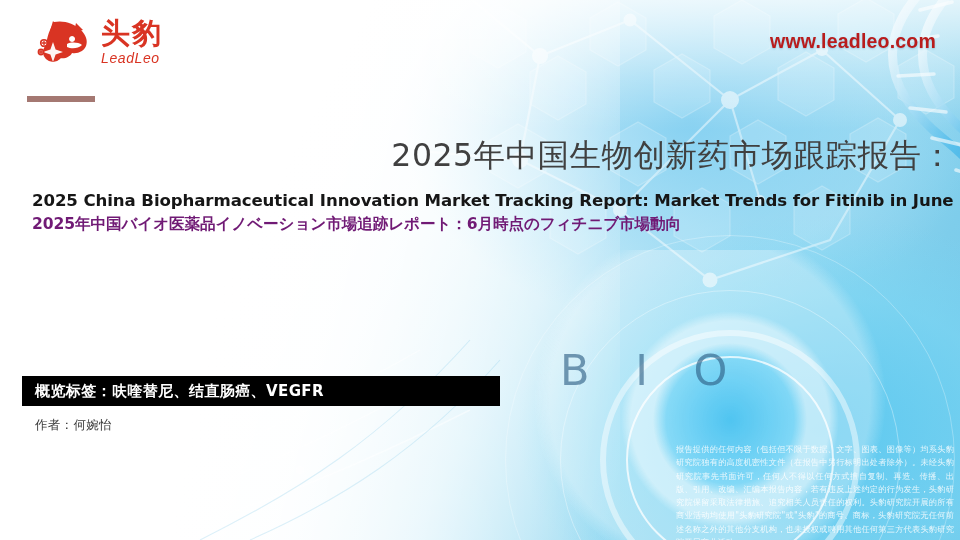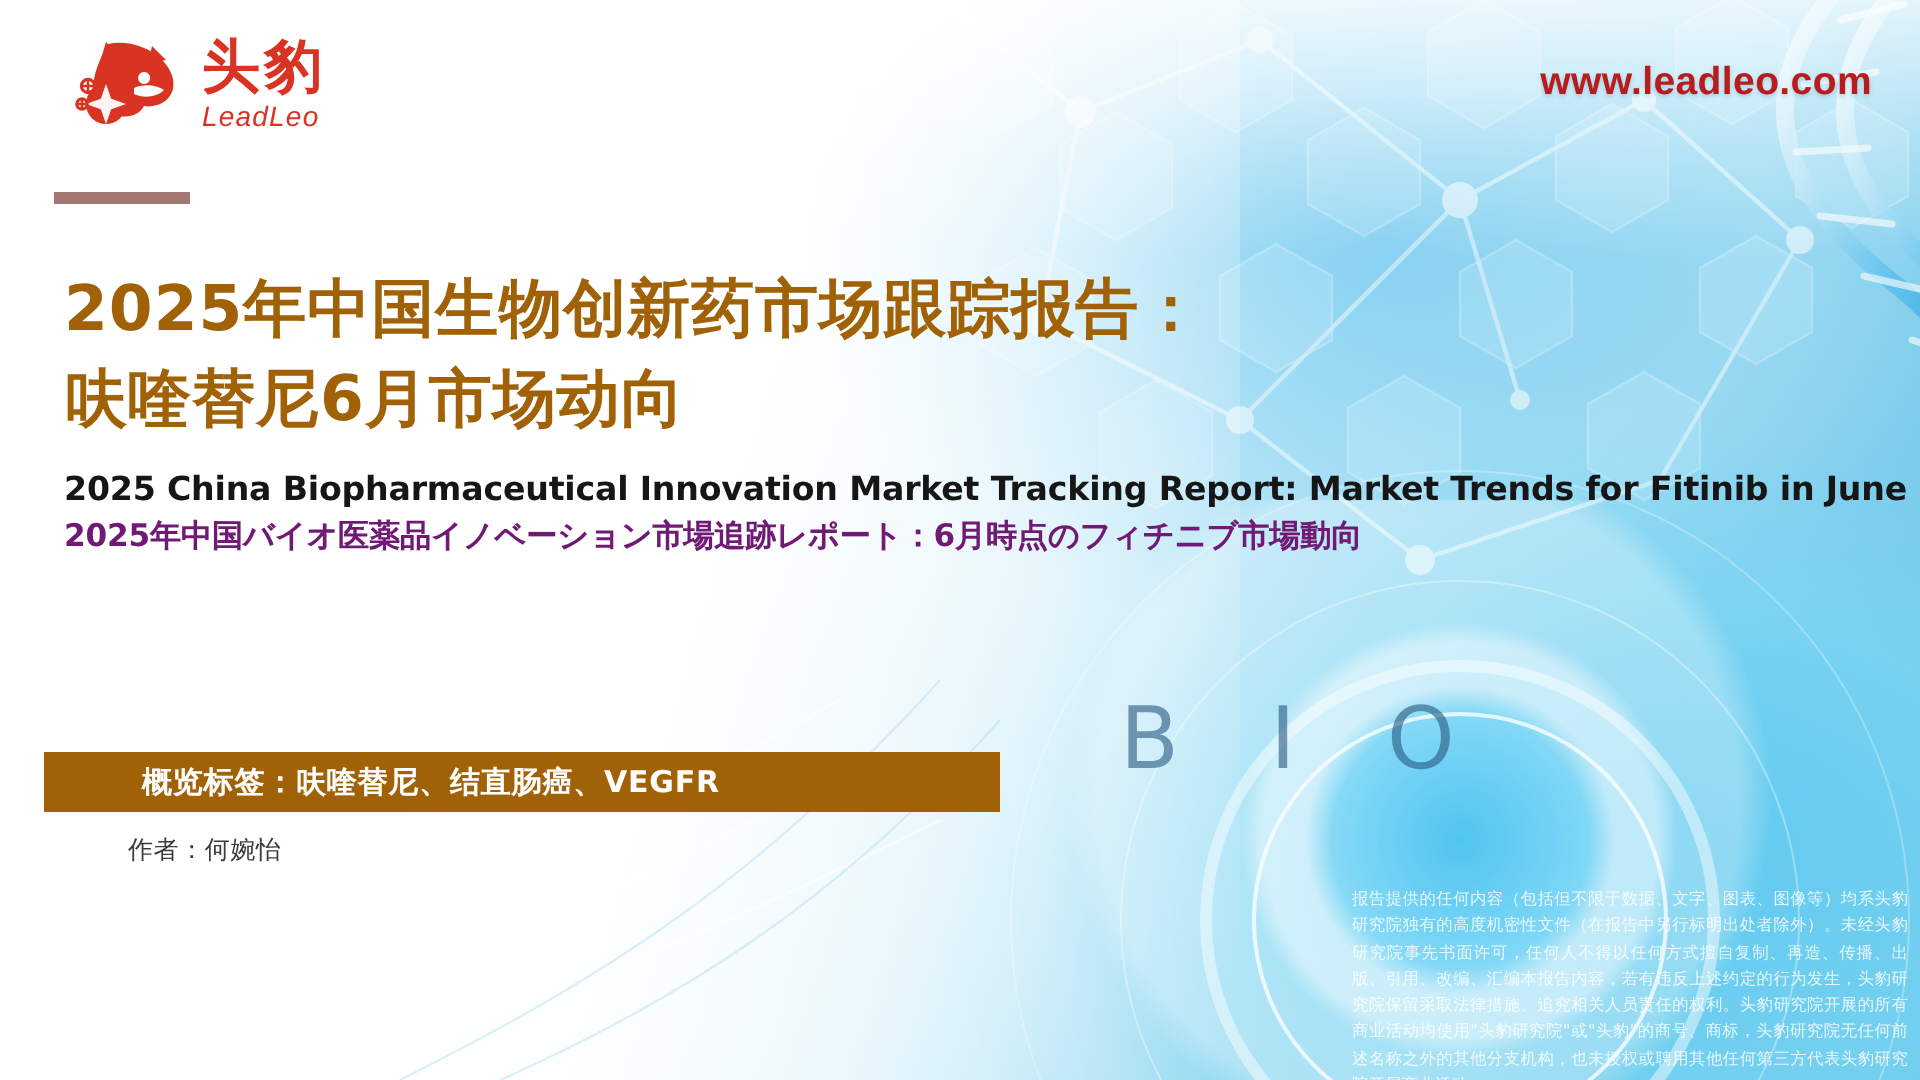--- a/index.html
+++ b/index.html
@@ -93,56 +93,56 @@
   }
 
   .accent-bar {
     position:absolute; left:27px; top:96px;
     width:68px; height:6px; background:#a47872;
   }
 
   
   .title-block { position:absolute; left:32px; top:133px; }
   .title-cn {
-    font-size:31.5px; font-weight:bold; color:#a16207;
+    font-size:31.5px; font-weight:normal; color:#404040;
     letter-spacing:.5px; line-height:1.42;
     font-family:"DejaVu Sans","Liberation Sans",sans-serif;
     white-space:nowrap;
+    text-align:right;
   }
   .subtitle-en {
     margin-top:13px;
     font-size:16.6px; font-weight:bold; color:#161616;
     letter-spacing:-.1px; white-space:nowrap;
     font-family:"DejaVu Sans","Liberation Sans",sans-serif;
   }
   .subtitle-jp {
     margin-top:4px;
     font-size:15.6px; font-weight:bold; color:#701a75;
     letter-spacing:-.1px; white-space:nowrap;
     font-family:"DejaVu Sans","Liberation Sans",sans-serif;
   }
 
   
   .tagbar {
     position:absolute; left:22px; top:376px;
     width:478px; height:30px;
-    background:#a16207;
-    display:flex; align-items:center;padding-left:36px;
+    background:#000000;
+    display:flex; align-items:center;
   }
   .tagbar-text {
     color:#ffffff; font-size:15px; font-weight:bold;
     padding-left:13px; letter-spacing:.4px;
     font-family:"DejaVu Sans","Liberation Sans",sans-serif;
     white-space:nowrap;
   }
   .author {
     position:absolute; left:35px; top:417px;
     font-size:12.5px; color:#3b3b3b; letter-spacing:.3px;
     font-family:"DejaVu Sans","Liberation Sans",sans-serif;
-    margin-left:29px;
   }
 
   
   .disclaimer {
     position:absolute; left:676px; top:443px;
     width:278px;
     font-size:8.2px; line-height:1.62;
     color:rgba(255,255,255,.82);
     font-family:"DejaVu Sans","Liberation Sans",sans-serif;
     text-align:justify;
@@ -278,21 +278,20 @@
       <div class="logo-en">LeadLeo</div>
     </div>
   </div>
 
   <div class="site-url">www.leadleo.com</div>
 
   <div class="accent-bar"></div>
 
   <div class="title-block">
     <div class="title-cn">2025年中国生物创新药市场跟踪报告：</div>
-    <div class="title-cn">呋喹替尼6月市场动向</div>
     <div class="subtitle-en">2025 China Biopharmaceutical Innovation Market Tracking Report: Market Trends for Fitinib in June</div>
     <div class="subtitle-jp">2025年中国バイオ医薬品イノベーション市場追跡レポート：6月時点のフィチニブ市場動向</div>
   </div>
 
   <div class="tagbar">
     <span class="tagbar-text">概览标签：呋喹替尼、结直肠癌、VEGFR</span>
   </div>
 
   <div class="author">作者：何婉怡</div>
 

